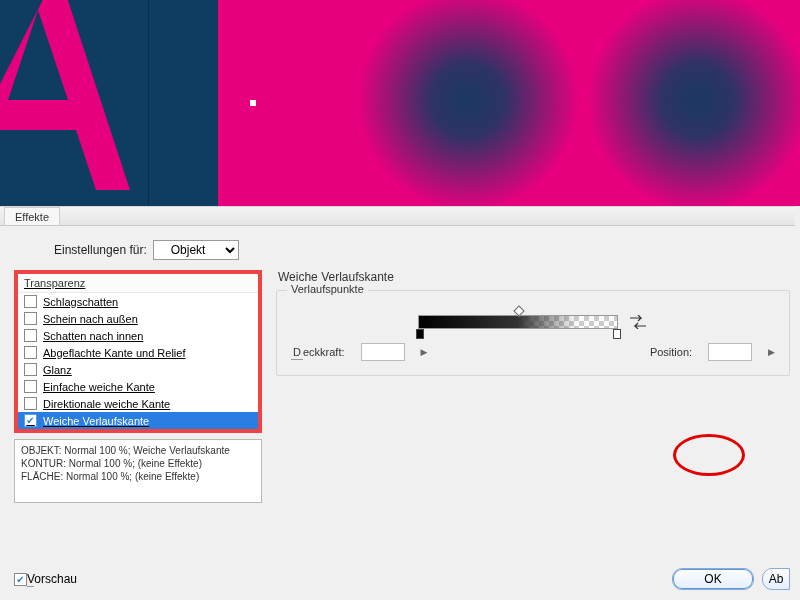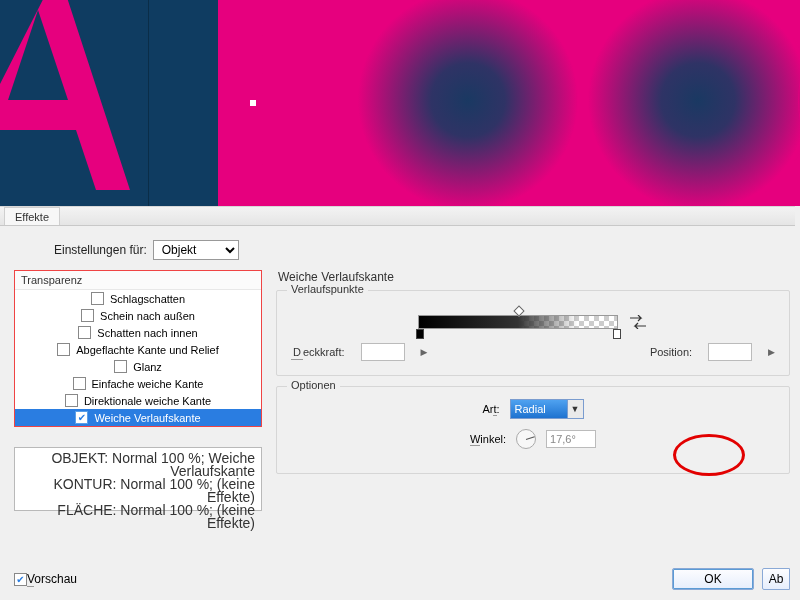--- a/index.html
+++ b/index.html
@@ -25,36 +25,36 @@
 
 
 .tabbar { width: 795px; height: 20px; background: linear-gradient(#f3f3f3,#e5e5e5); border-top: 1px solid #d8d8d8; border-bottom: 1px solid #c8c8c8; display: flex; align-items: center; padding-left: 4px; font-size: 11px; color: #333; }
 .tabbar .tab { padding: 2px 10px; height: 18px; line-height: 14px; background: #f7f7f7; border: 1px solid #cfcfcf; border-bottom: none; }
 
 
 .dialog-body { position: relative; width: 800px; height: 374px; background: #f0f0f0; padding: 14px 10px 10px 14px; }
 
 .settings-row { display: flex; align-items: center; gap: 6px; font-size: 12px; margin-bottom: 10px; }
 .settings-row label { color: #222; margin-left: 40px; }
-.settings-row select { font-size: 12px; padding: 1px 4px; height: 20px; width: 86px; border: 1px solid #999; background: #fff; }
+.settings-row select { font-size: 12px; padding: 1px 13px; height: 20px; width: 86px; border: 1px solid #999; background: #fff; }
 
 .columns { display: flex; gap: 14px; }
 
 
 .left-panel { width: 248px; }
-.listbox { width: 248px; border: 1px solid #ef4444; background: #fff; font-size: 11px; }
+.listbox { width: 248px; border: 4px solid #ef4444; background: #fff; font-size: 11px; text-decoration: underline; }
 .listbox .lb-title { padding: 3px 6px; color: #333; border-bottom: 1px solid #e8e8e8; background: #fbfbfb; }
-.listbox .row { display: flex; align-items: center; padding: 2px 6px; gap: 6px; cursor: default; justify-content: center; }
+.listbox .row { display: flex; align-items: center; padding: 2px 6px; gap: 6px; cursor: default; }
 .listbox .row.sel { background: #2a7de1; color: #fff; }
 .listbox .cb { width: 13px; height: 13px; border: 1px solid #888; background: #fff; display: inline-flex; align-items: center; justify-content: center; font-size: 10px; color: #2a7de1; }
 .listbox .cb.checked::after { content: "✔"; font-size: 10px; line-height: 10px; }
 .listbox .row.sel .cb { background: #fff; border-color: #5a9fe8; }
 .listbox .row.sel .cb.checked::after { color: #2a7de1; }
 
-.summary { margin-top: 20px; width: 248px; height: 64px; border: 1px solid #b9b9b9; background: #fff; font-size: 14px; line-height: 13px; padding: 4px 6px; color: #333; white-space: pre-line; text-align: right; }
+.summary { margin-top: 6px; width: 248px; height: 64px; border: 1px solid #b9b9b9; background: #fff; font-size: 10px; line-height: 13px; padding: 4px 6px; color: #333; white-space: pre-line; }
 
 
 .right-panel { flex: 1; padding-top: 0; }
 .panel-title { font-size: 12px; color: #333; margin-bottom: 6px; margin-left: 2px; }
 .group { border: 1px solid #d6d6d6; border-radius: 2px; padding: 12px 14px 14px 14px; margin-bottom: 10px; position: relative; }
 .group .legend { position: absolute; top: -8px; left: 10px; background: #f0f0f0; padding: 0 4px; font-size: 11px; color: #333; }
 
 
 .ramp-row { display: flex; align-items: center; gap: 10px; justify-content: center; margin: 10px 0 12px 0; position: relative; }
 .ramp { position: relative; width: 200px; height: 14px; border: 1px solid #999; background: linear-gradient(to right, #000 0%, #333 50%, rgba(0,0,0,0) 80%, rgba(0,0,0,0) 100%),
@@ -84,21 +84,21 @@
 
 .anno { position: absolute; border: 3px solid #e20000; border-radius: 50%; pointer-events: none; }
 .anno.a2 { width: 72px; height: 42px; left: 397px; top: 164px; }
 
 
 .footer { position: absolute; left: 14px; right: 10px; bottom: 10px; display: flex; align-items: center; justify-content: space-between; font-size: 12px; }
 .footer .vorschau { display: flex; align-items: center; }
 .footer .vorschau .cb2 { width: 13px; height: 13px; border: 1px solid #888; background: #fff; display: inline-flex; align-items: center; justify-content: center; }
 .footer .vorschau .cb2.checked::after { content: "✔"; font-size: 10px; color: #2a7de1; }
 .footer .buttons { display: flex; gap: 8px; }
-.btn { min-width: 82px; height: 22px; border: 1px solid #8aa9d6; border-radius: 2px; background: linear-gradient(#fdfdff,#e6eefc); font-size: 12px; display: flex; align-items: center; justify-content: center; cursor: pointer; }
+.btn { min-width: 82px; height: 22px; border: 1px solid #8aa9d6; border-radius: 10px; background: linear-gradient(#fdfdff,#e6eefc); font-size: 12px; display: flex; align-items: center; justify-content: center; cursor: pointer; }
 .btn.primary { box-shadow: 0 0 0 1px #5b9bd5 inset; }
 .btn.cut { min-width: 28px; border-top-right-radius:0; border-bottom-right-radius:0; }
 </style>
 </head>
 <body>
 
 <div class="canvas-area">
   <div class="canvas-left">
     <div class="sep"></div>
     <div class="letter">
@@ -200,37 +200,20 @@
             <span class="stepper">▶</span>
           </div>
           <div class="field">
             <label>Position:</label>
             <input class="num-input" value="" style="">
             <span class="stepper">▶</span>
           </div>
         </div>
       </div>
 
-      <div class="group">
-        <div class="legend">Optionen</div>
-        <div class="opt-row">
-          <label>Ar<span class="underline">t</span>:</label>
-          <div class="art-select">
-            <span>Radial</span>
-            <span class="dd">▼</span>
-          </div>
-        </div>
-        <div class="opt-row">
-          <label><span class="underline">W</span>inkel:</label>
-          <div class="angle-dial">
-              <div class="needle"></div>
-            </div>
-          <input class="angle-input" value="17,6°" style="">
-        </div>
-      </div>
 
       <div class="anno a2"></div>
     </div>
   </div>
 
   <div class="footer">
     <div class="vorschau">
       <span class="cb2 checked"></span>
       <label><span style="border-bottom:1px solid #999">V</span>orschau</label>
     </div>

